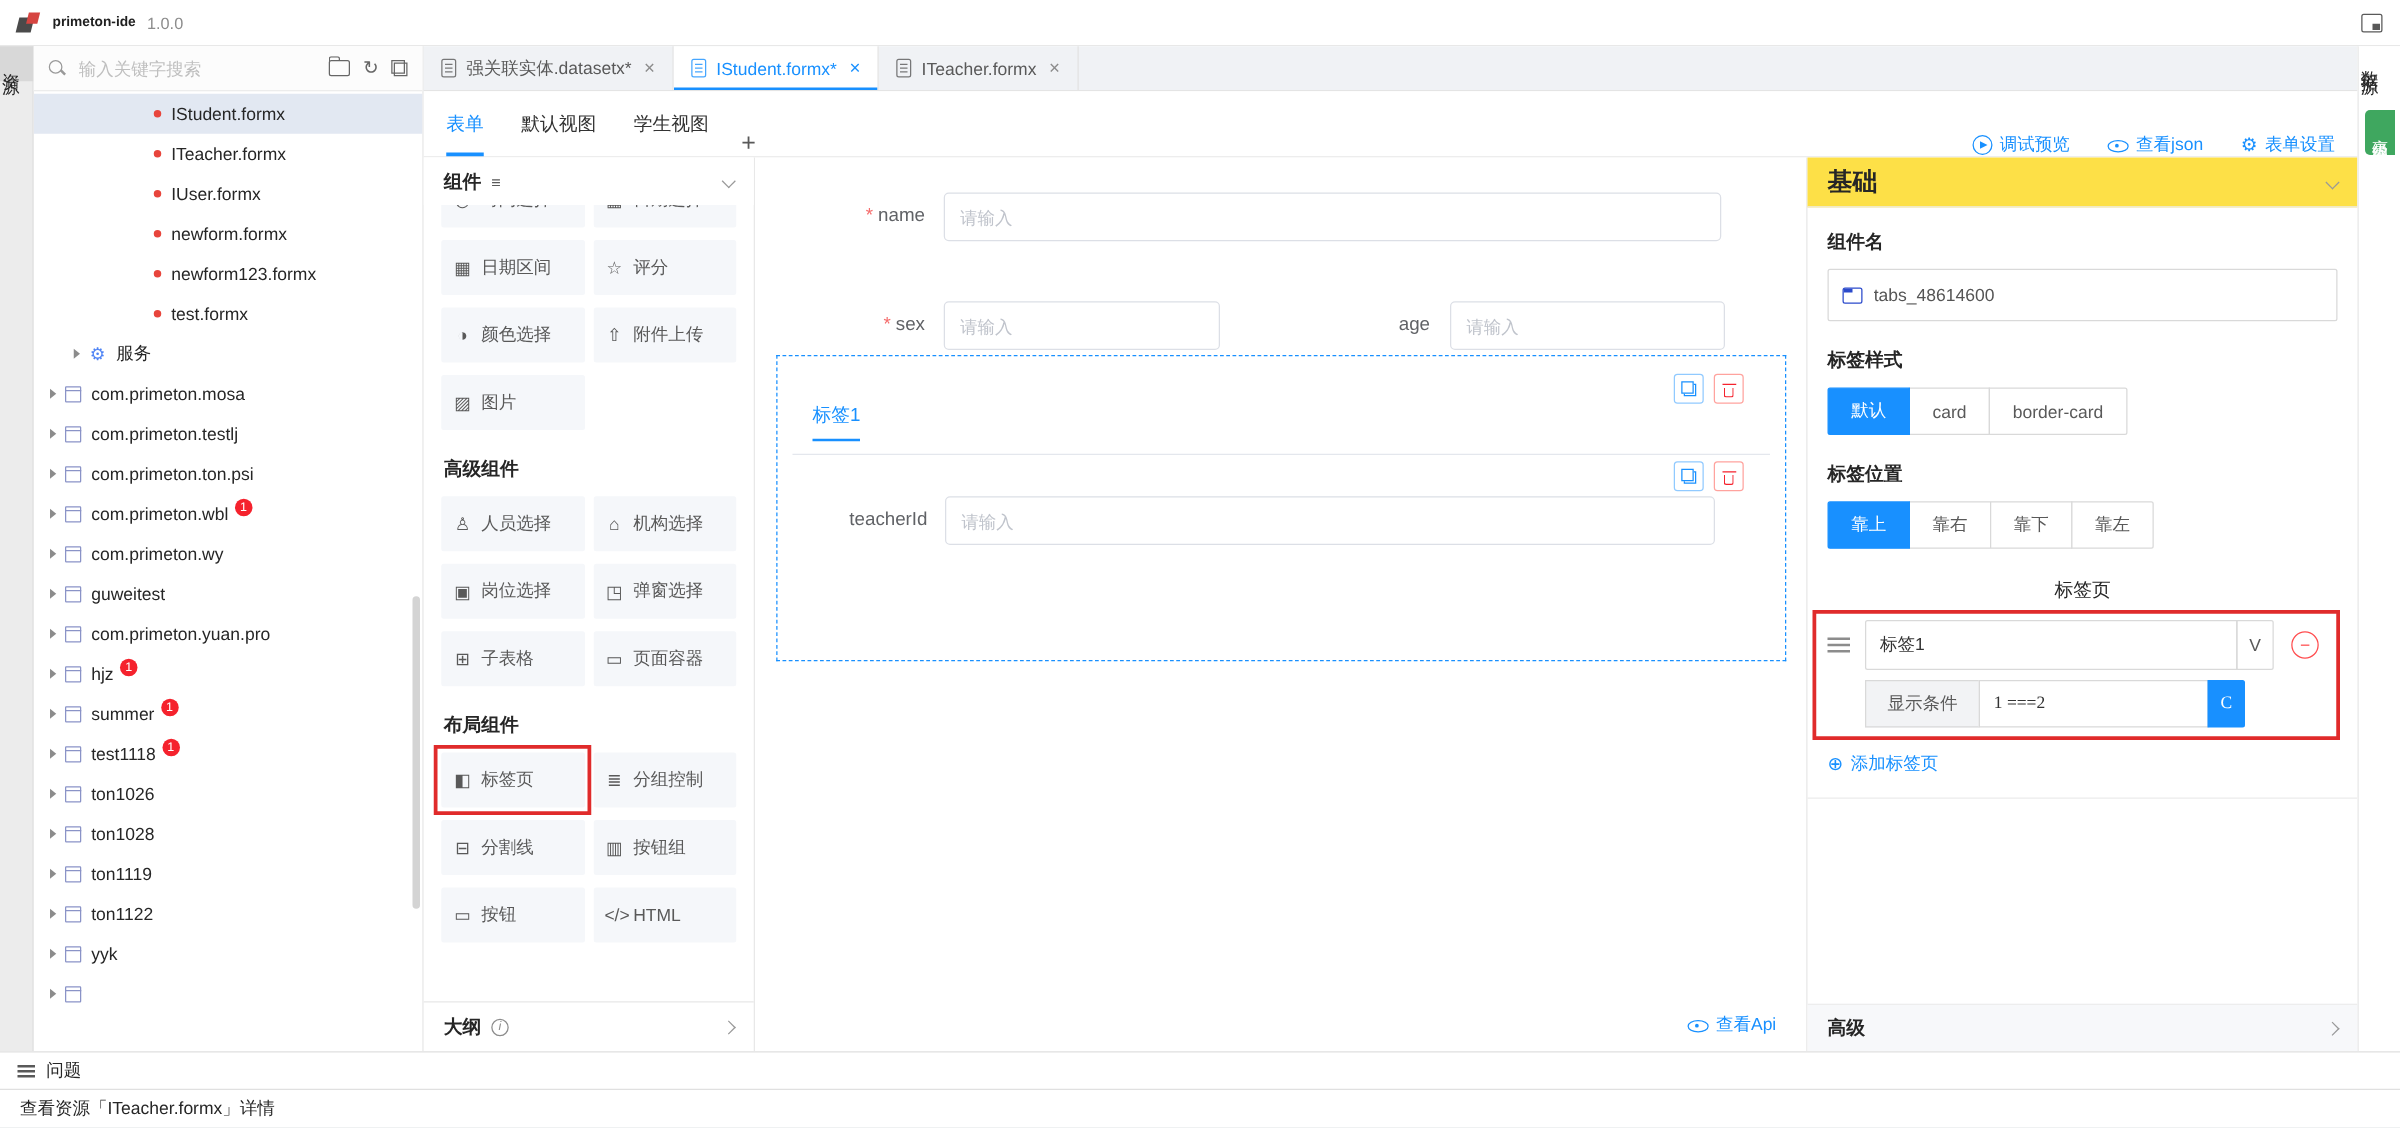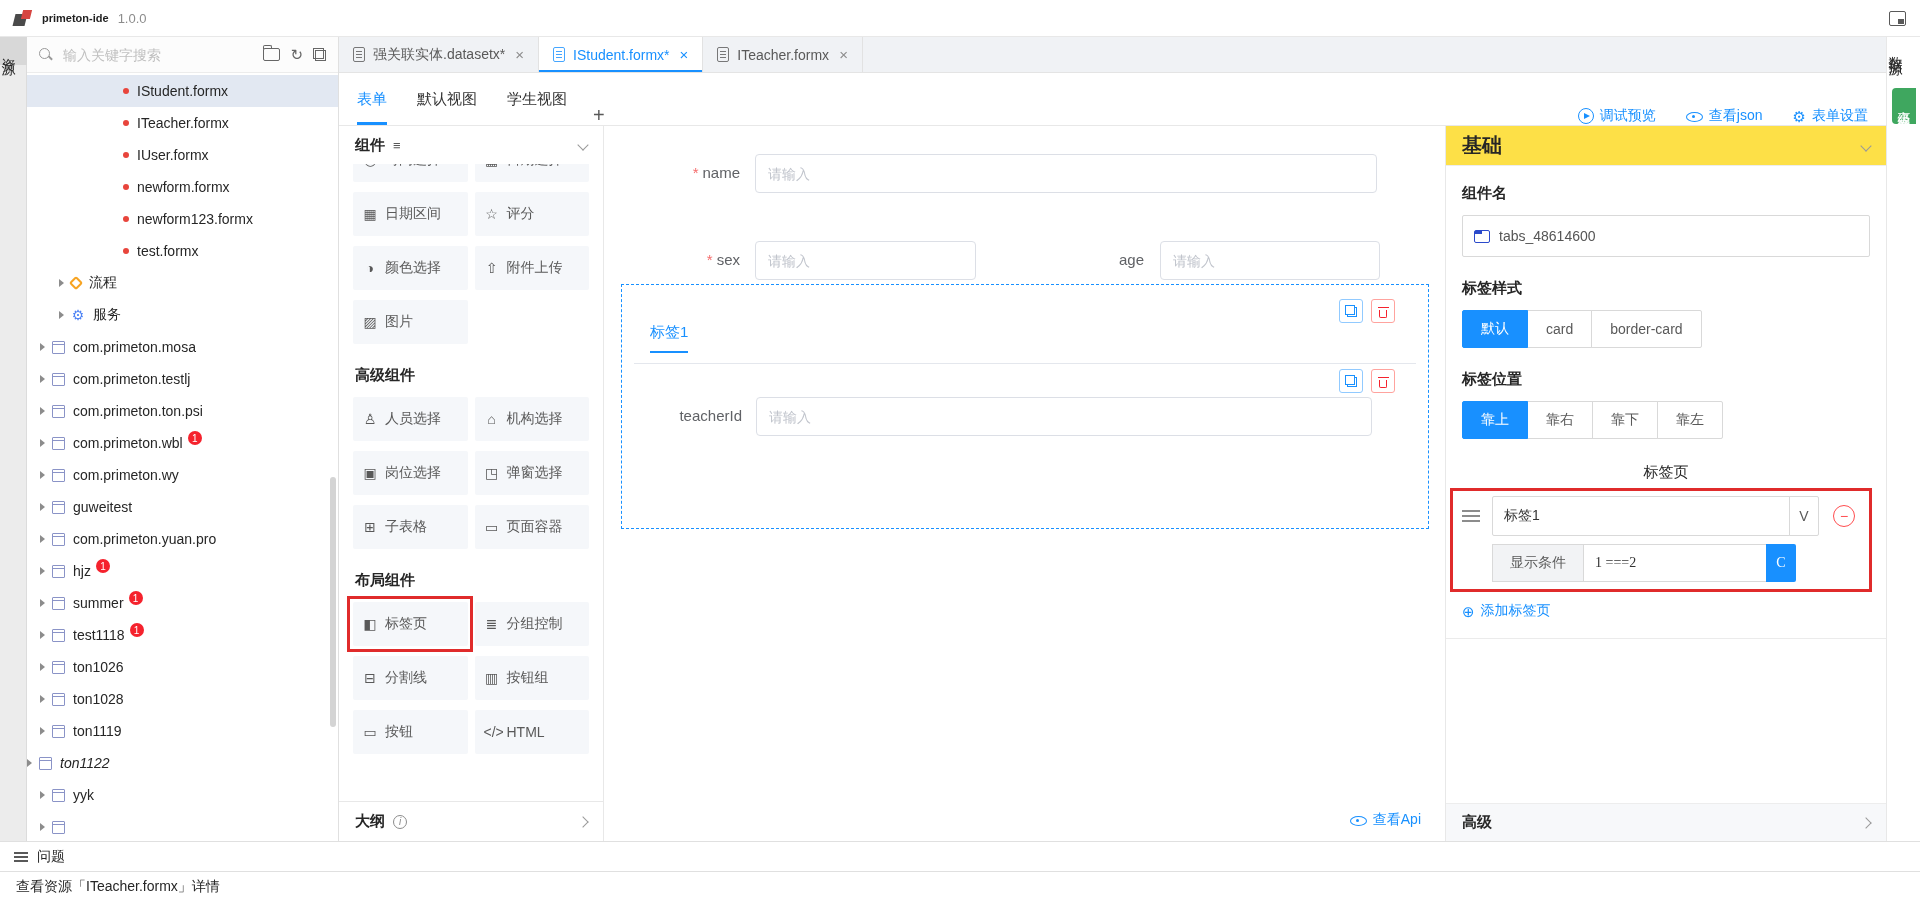--- a/index.html
+++ b/index.html
@@ -212,25 +212,20 @@
         <div class="tree-item" style="padding-left: 96px;">
           <span class="ticon form"></span>
           <span class="tlabel">newform123.formx</span>
         </div>
         <div class="tree-item" style="padding-left: 96px;">
           <span class="ticon form"></span>
           <span class="tlabel">test.formx</span>
         </div>
         <div class="tree-item" style="padding-left: 32px;">
           <span class="tri"></span>
-          <span class="ticon flow"></span>
-          <span class="tlabel">流程</span>
-        </div>
-        <div class="tree-item" style="padding-left: 32px;">
-          <span class="tri"></span>
           <span class="ticon service">⚙</span>
           <span class="tlabel">服务</span>
         </div>
         <div class="tree-item" style="padding-left: 13px;">
           <span class="tri"></span>
           <span class="ticon pkg"></span>
           <span class="tlabel">com.primeton.mosa</span>
         </div>
         <div class="tree-item" style="padding-left: 13px;">
           <span class="tri"></span>
@@ -289,21 +284,21 @@
         <div class="tree-item" style="padding-left: 13px;">
           <span class="tri"></span>
           <span class="ticon pkg"></span>
           <span class="tlabel">ton1028</span>
         </div>
         <div class="tree-item" style="padding-left: 13px;">
           <span class="tri"></span>
           <span class="ticon pkg"></span>
           <span class="tlabel">ton1119</span>
         </div>
-        <div class="tree-item" style=" font-style: italic;">
+        <div class="tree-item" style="padding-left: 13px;">
           <span class="tri"></span>
           <span class="ticon pkg"></span>
           <span class="tlabel">ton1122</span>
         </div>
         <div class="tree-item" style="padding-left: 13px;">
           <span class="tri"></span>
           <span class="ticon pkg"></span>
           <span class="tlabel">yyk</span>
         </div>
         <div class="tree-item" style="padding-left: 13px;">

